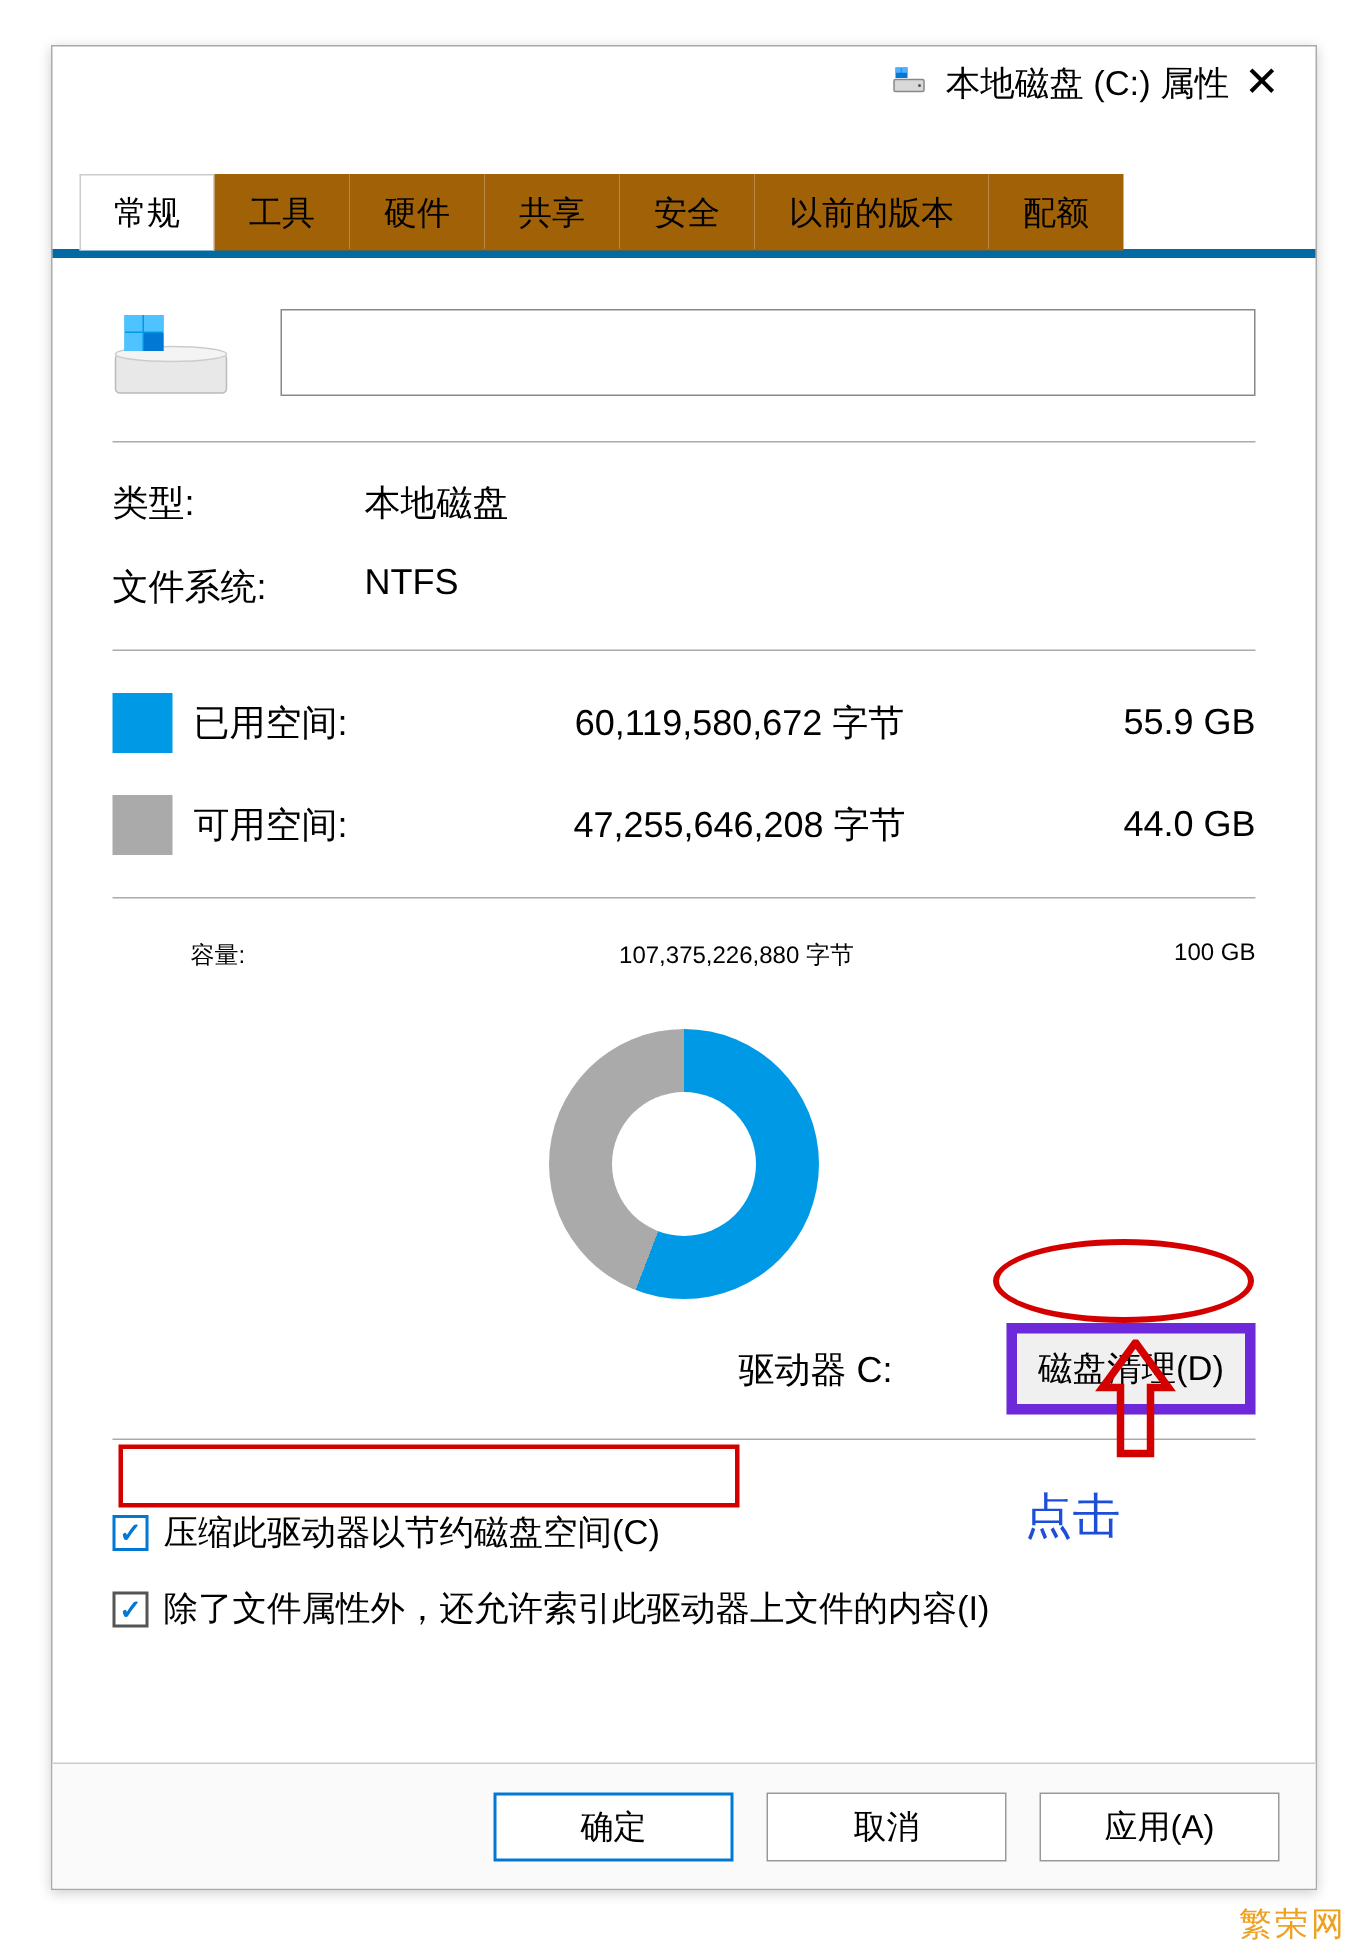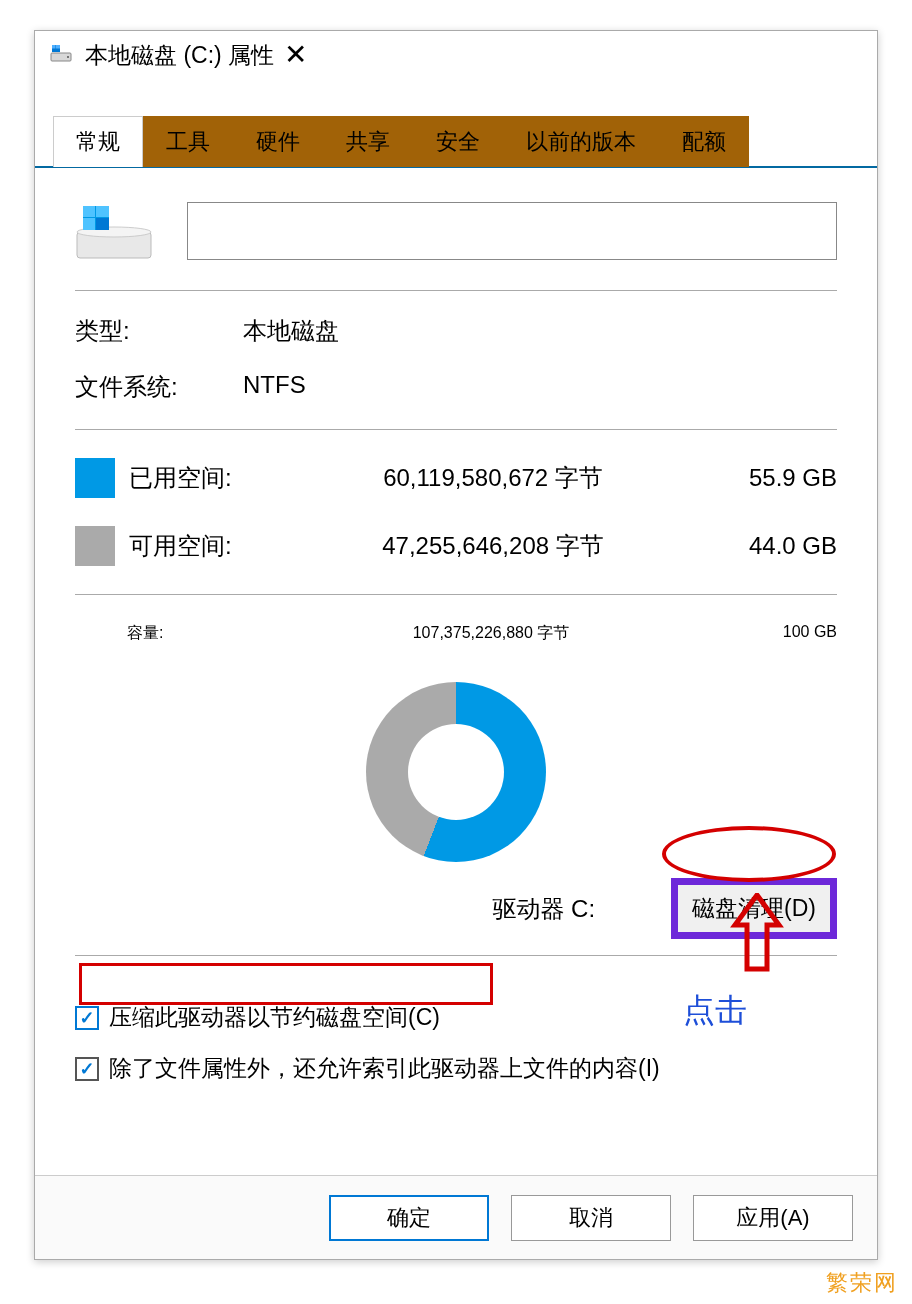--- a/index.html
+++ b/index.html
@@ -18,38 +18,38 @@
       height: 1230px;
       background: #fff;
       border: 1px solid #aaa;
       box-shadow: 0 2px 8px rgba(0,0,0,0.2);
     }
     .titlebar {
       height: 48px;
       display: flex;
       align-items: center;
       padding: 0 14px;
-      justify-content: flex-start;
+      justify-content: flex-end;
     }
     .titlebar-left {
       display: flex;
       align-items: center;
       gap: 12px;
     }
     .title-icon svg { width: 24px; height: 24px; }
     .title-text { font-size: 23px; }
     .close-btn {
       font-size: 28px;
       cursor: pointer;
       padding: 4px 10px;
       line-height: 1;
     }
     .tabs {
       display: flex;
-      border-bottom: 2px solid #0369a1;
+      border-bottom: 6px solid #0369a1;
       padding-left: 18px;
       margin-top: 36px;
       text-align: center;
     }
     .tab {
       padding: 10px 22px;
       font-size: 22px;
       border: 1px solid transparent;
       border-bottom: none;
       cursor: pointer;

